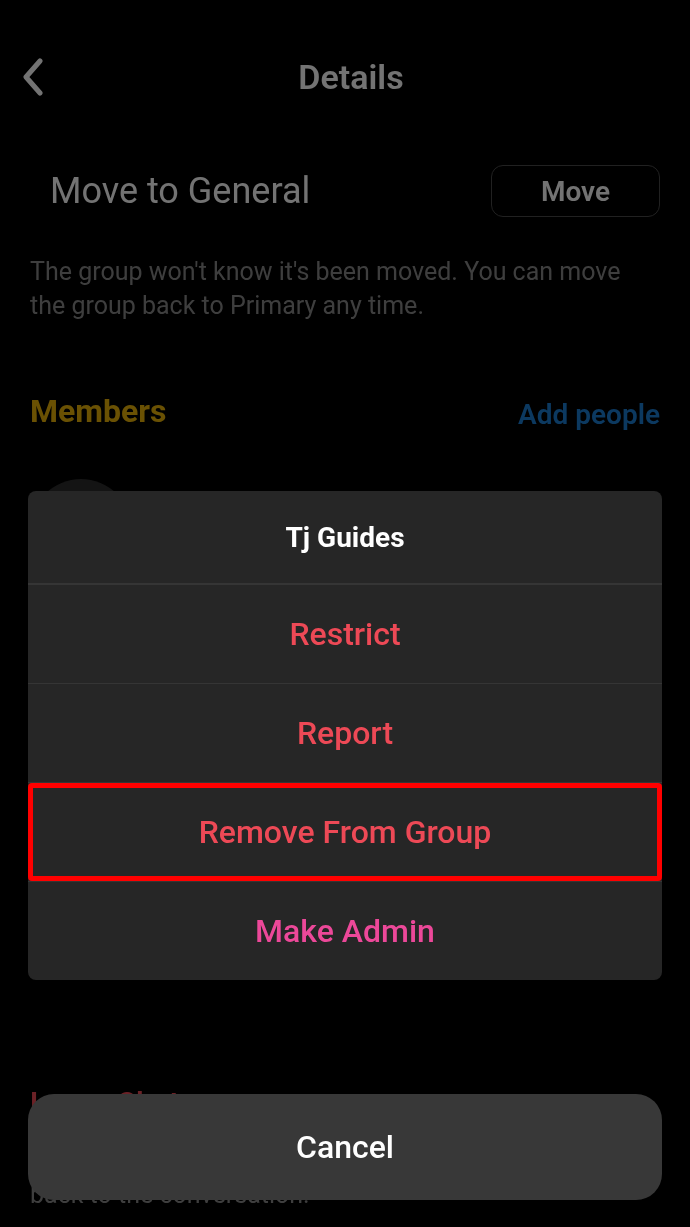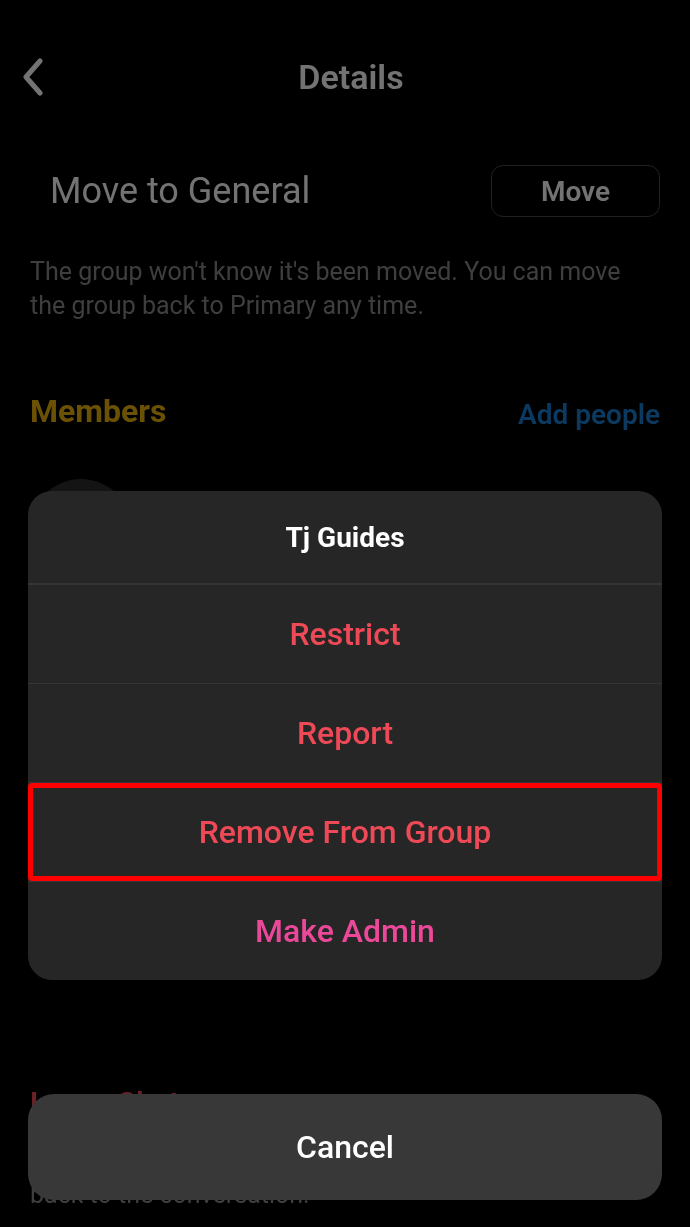--- a/index.html
+++ b/index.html
@@ -148,21 +148,21 @@
     background:rgba(0,0,0,0.55);
   }
 
   
   .sheet {
     position:absolute;
     left:28px;
     right:28px;
     top:491px;
     background:#262626;
-    border-radius:24px;
+    border-radius:8px;
     overflow:hidden;
   }
   .sheet-header {
     height:93px;
     display:flex;
     align-items:center;
     justify-content:center;
     font-size:28px;
     font-weight:700;
     color:#fff;

